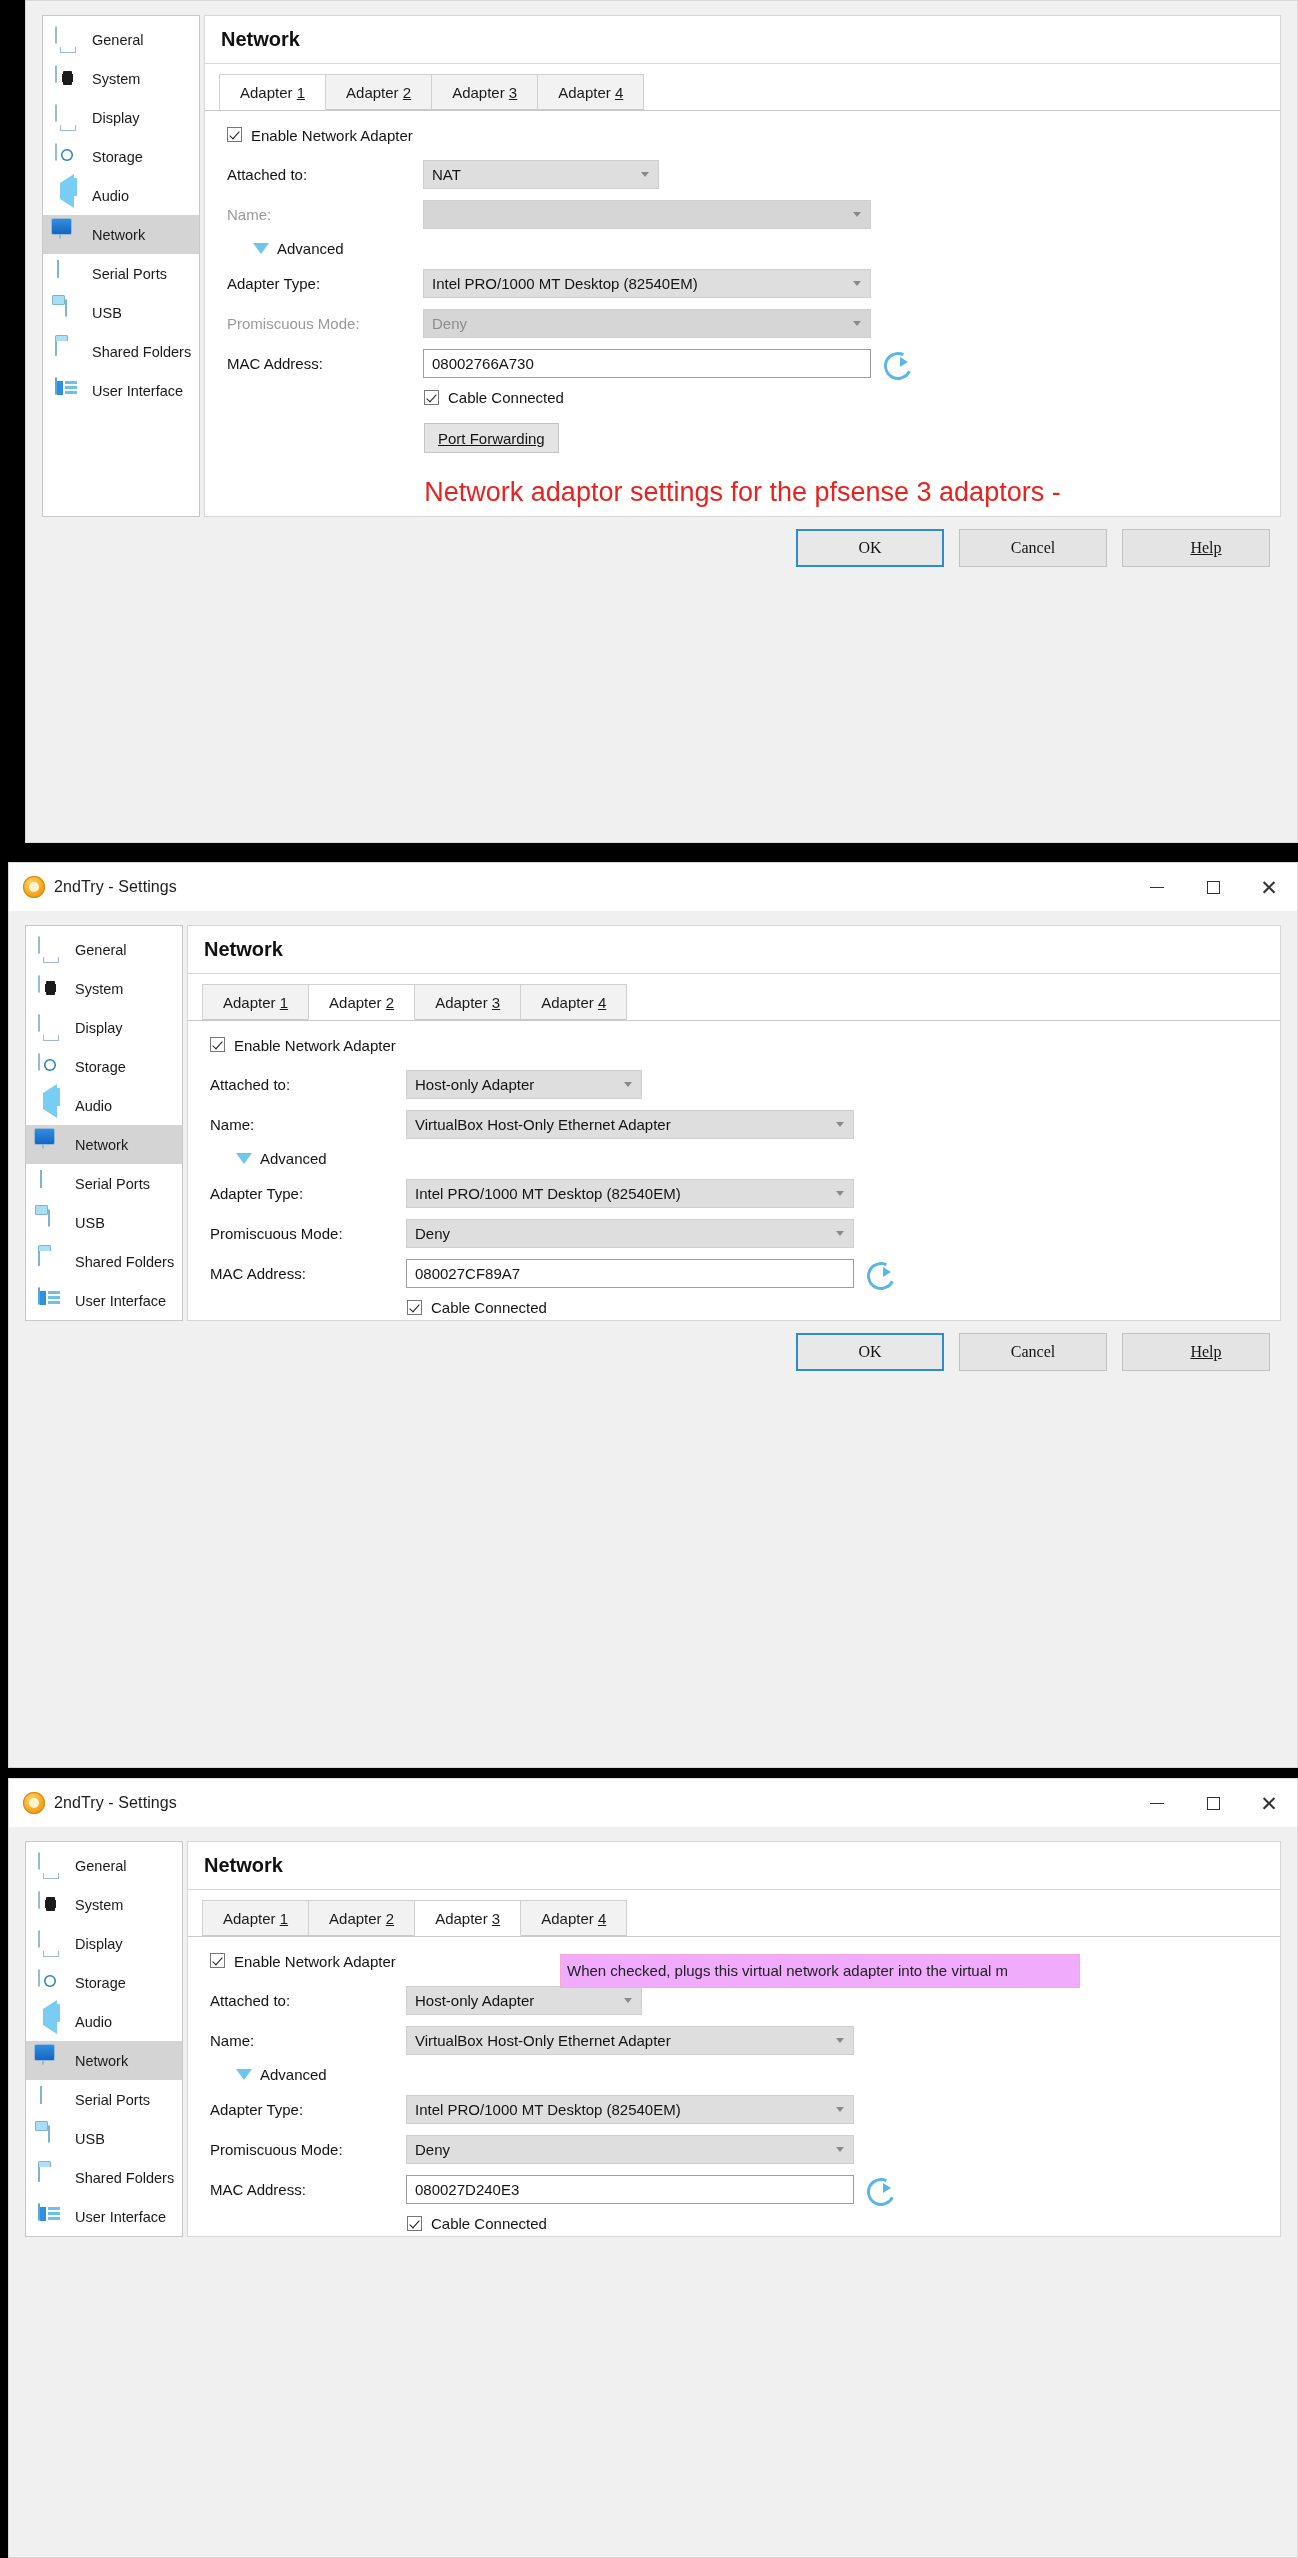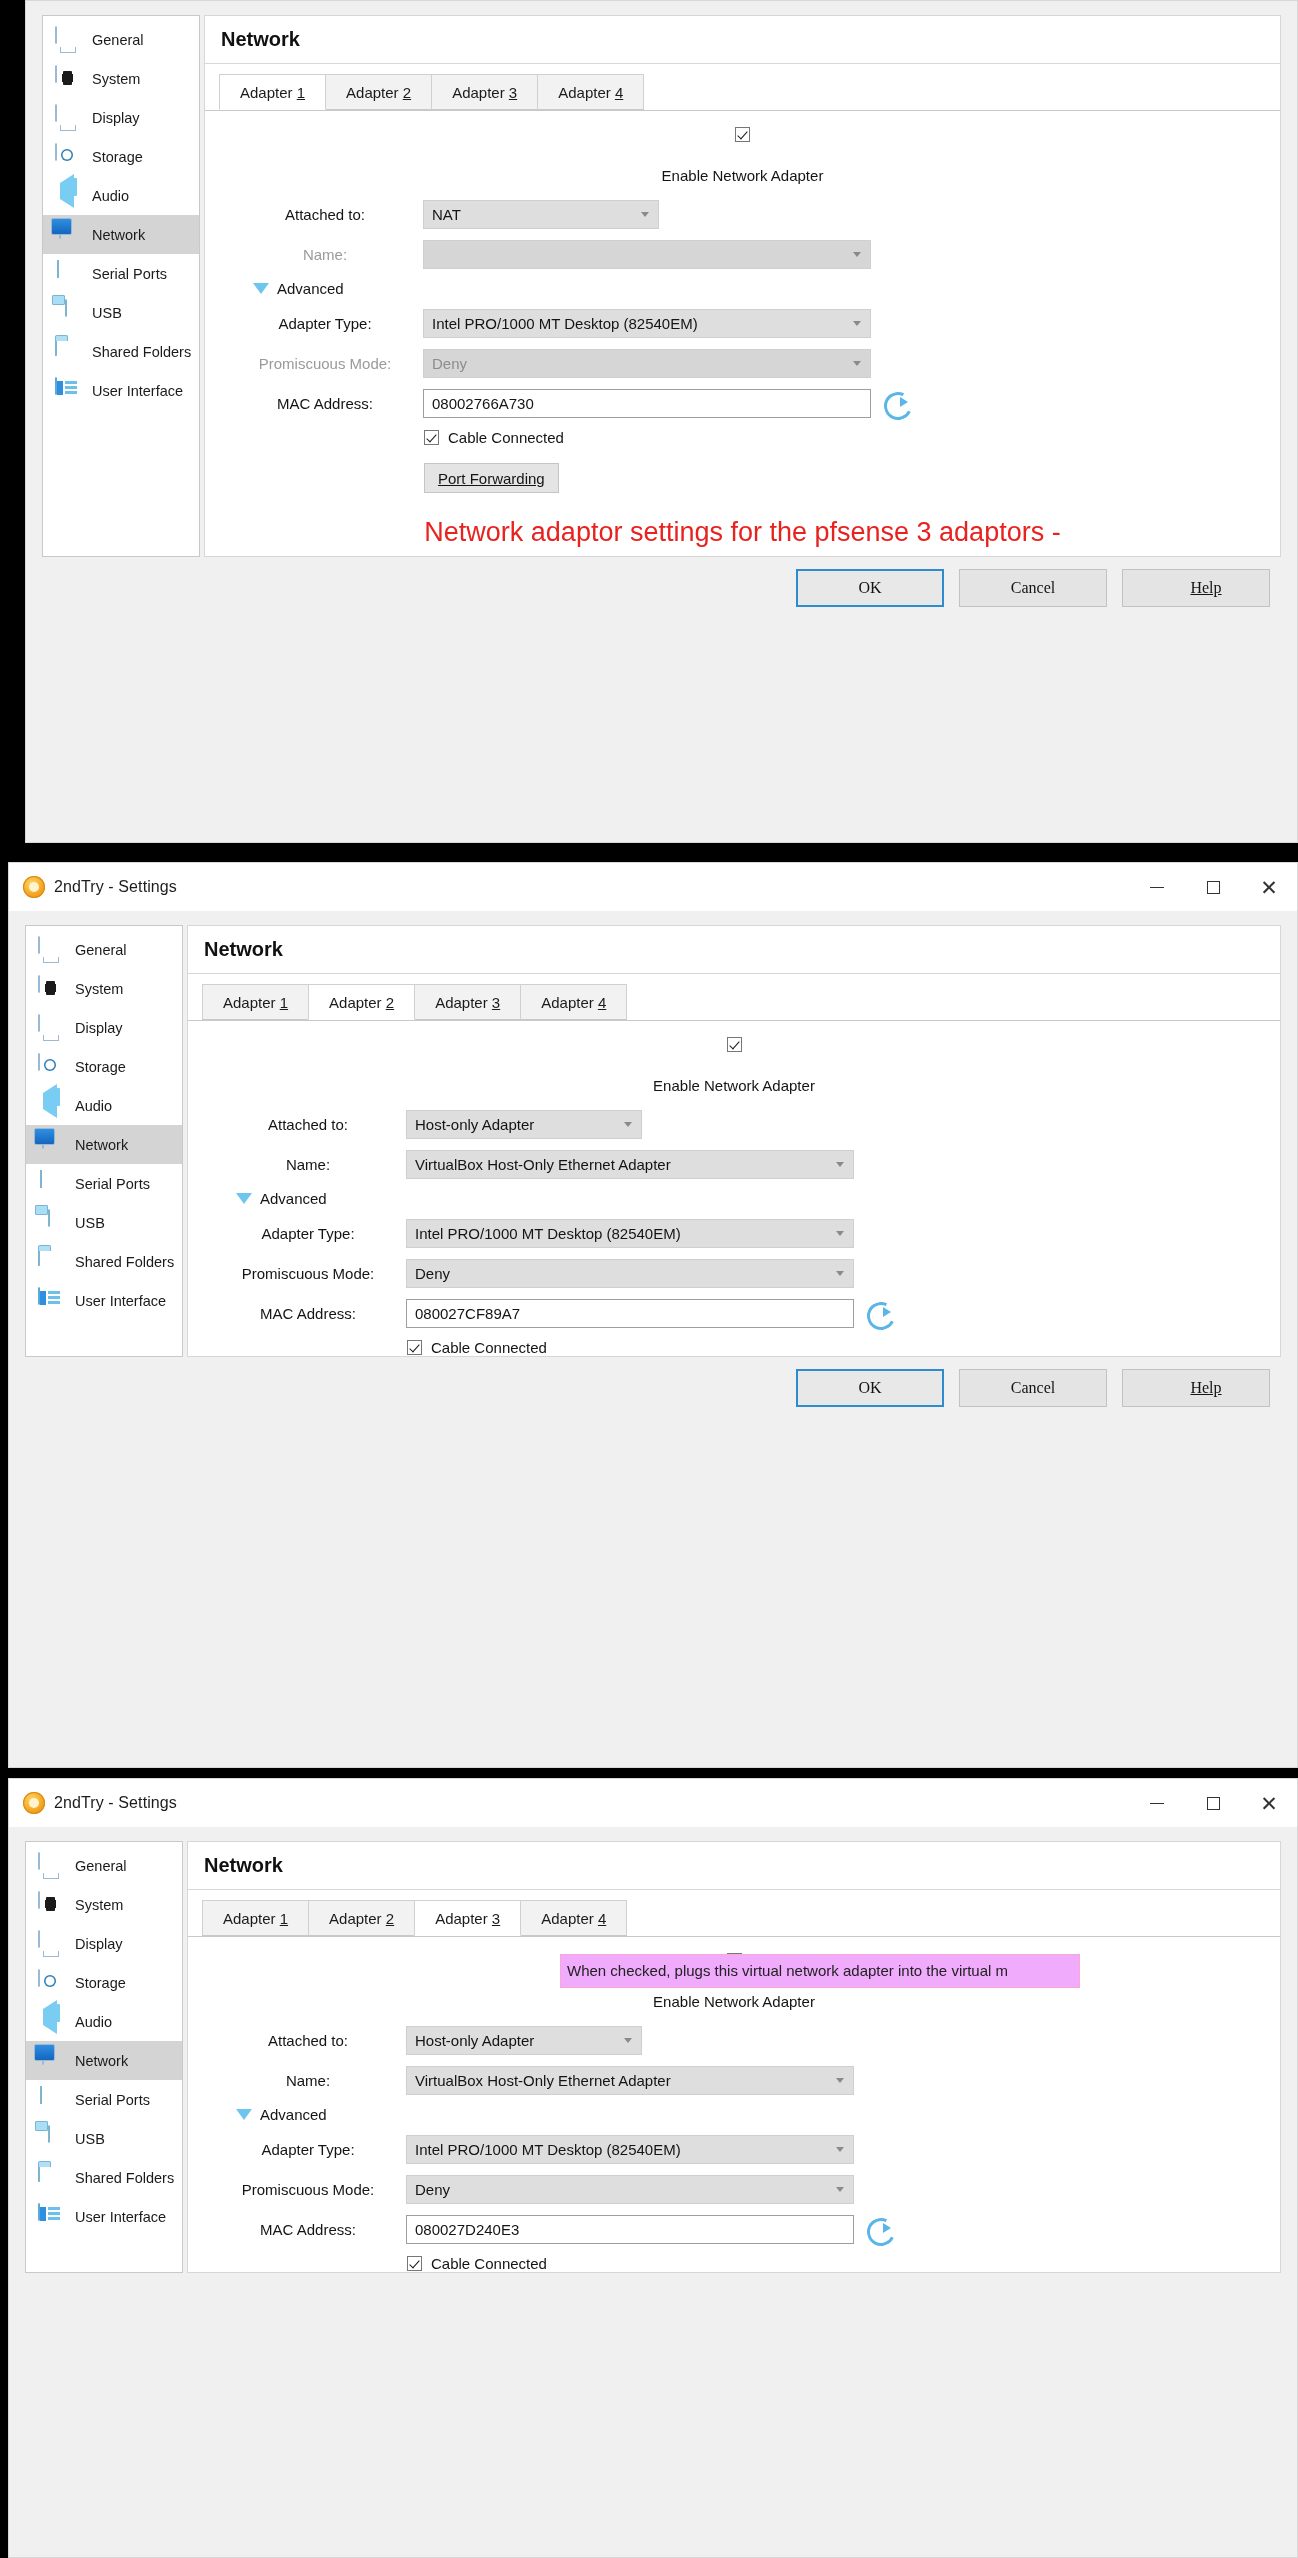--- a/index.html
+++ b/index.html
@@ -239,21 +239,21 @@
   }
   .tab.active {
     background: #ffffff;
     border-bottom: 1px solid #ffffff;
     z-index: 2;
   }
   .tab u { text-decoration: underline; }
 
   .tab-panel { padding: 16px 22px 0 22px; position: relative; }
 
-  .chk-row { display: flex; align-items: center; gap: 25px; margin-bottom: 16px; flex-direction: column; }
+  .chk-row { display: flex; align-items: flex-start; gap: 9px; margin-bottom: 16px; }
   .checkbox {
     width: 15px; height: 15px;
     border: 1.3px solid #767676;
     background: #fff;
     position: relative;
     flex: 0 0 15px;
   }
   .checkbox.checked::after {
     content: "";
     position: absolute; left: 4px; top: 1px;
@@ -265,21 +265,21 @@
   .chk-label { font-size: 15px; color: #141414; }
 
   .field-row {
     display: flex;
     align-items: center;
     margin-bottom: 11px;
   }
   .field-label {
     width: 196px;
     flex: 0 0 196px;
-    text-align: center;
+    text-align: left;
     font-size: 15px;
     color: #141414;
   }
   .field-label.dim { color: #9a9a9a; }
   .combo {
     height: 29px;
     background: #dedede;
     border: 1px solid #cfcfcf;
     display: flex;
     align-items: center;

